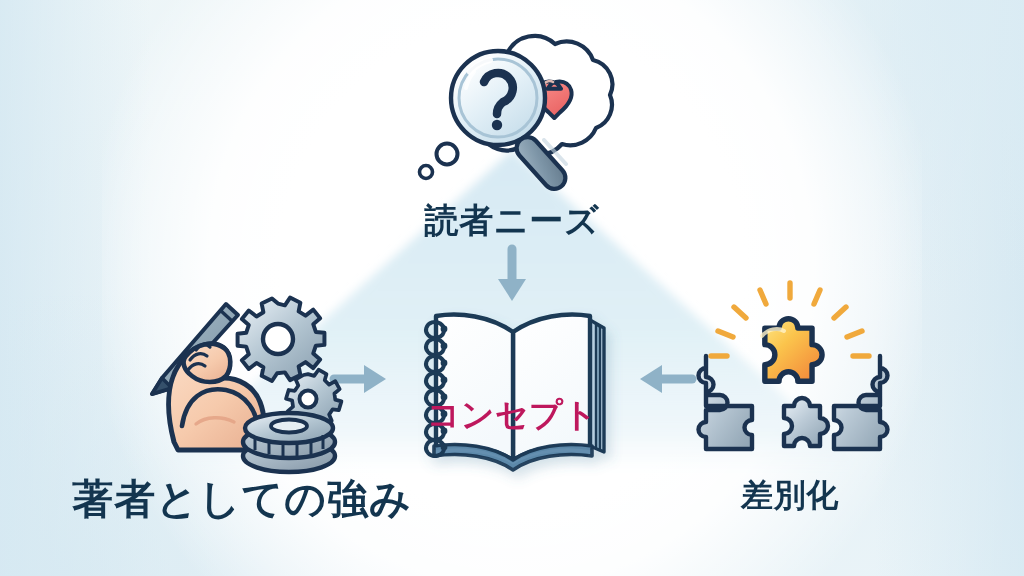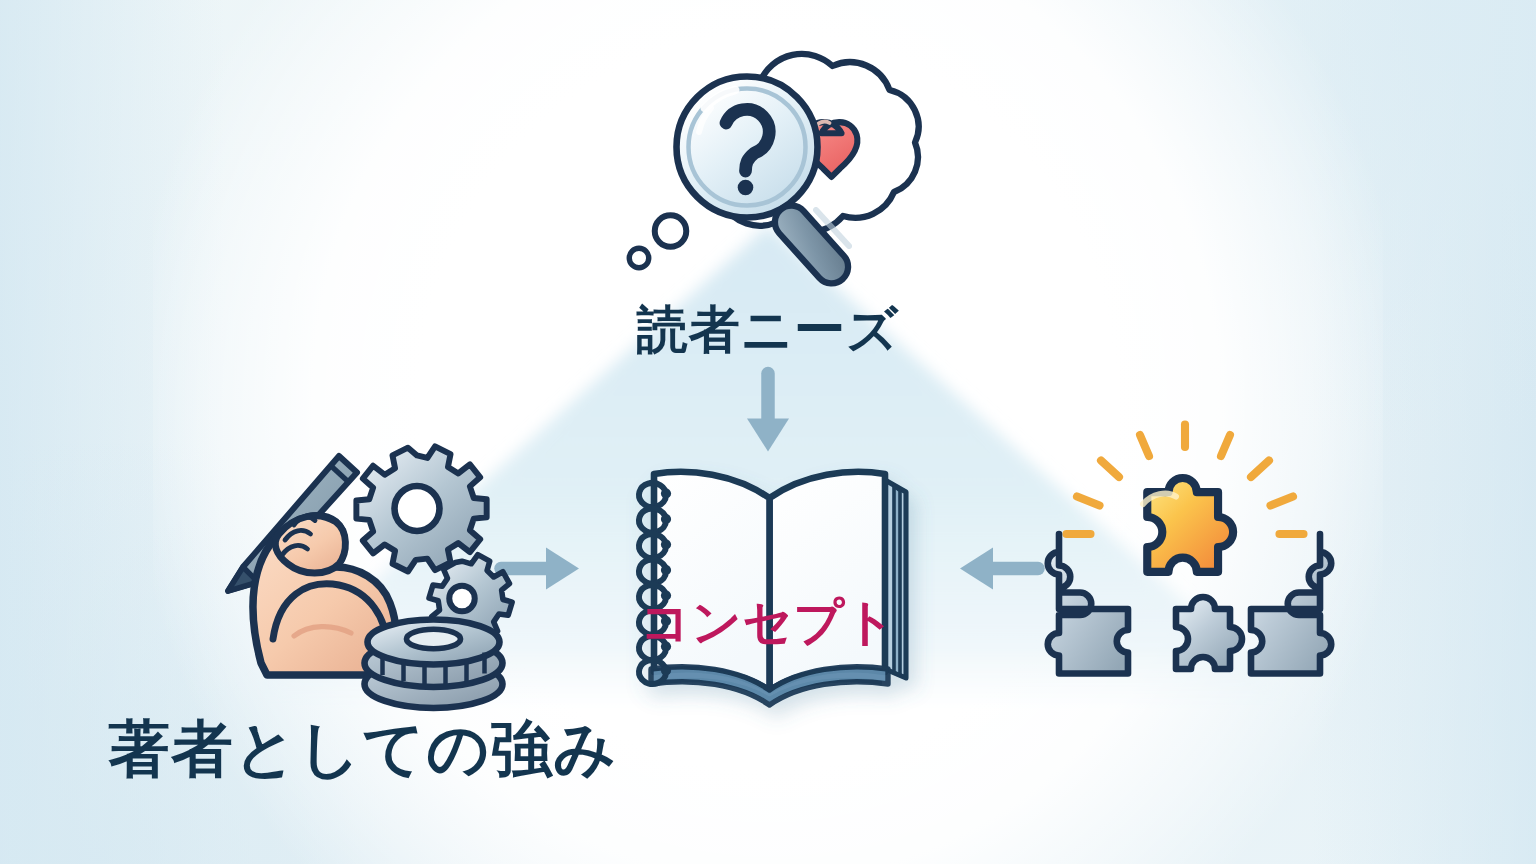--- a/index.html
+++ b/index.html
@@ -375,20 +375,21 @@
       <g>
         <path d="M68,116
                  h10 a8,8 0 1,1 16,0 h10
                  v12 a8,8 0 1,1 0,16 v12
                  h-10 a8,8 0 1,0 -16,0 h-10
                  v-12 a8,8 0 1,0 0,-16 Z" transform="translate(16,8) scale(1.0)" fill="url(#puzGray)" stroke="#1b3250" stroke-width="4.4" stroke-linejoin="round"></path>
       </g>
     </svg>
   </div>
 
+  <span class="label" id="label-right">差別化</span>
 
   <div class="node" style="left:394px; top:296px;">
     <svg width="238" height="184" viewBox="0 0 238 184" aria-hidden="true">
       <defs>
         <linearGradient id="pageGrad" x1="0" y1="0" x2="0.4" y2="1">
           <stop offset="0%" stop-color="#ffffff"></stop>
           <stop offset="100%" stop-color="#f4f9fc"></stop>
         </linearGradient>
         <linearGradient id="spineGrad" x1="0" y1="0" x2="1" y2="0">
           <stop offset="0%" stop-color="#6f93b0"></stop>

